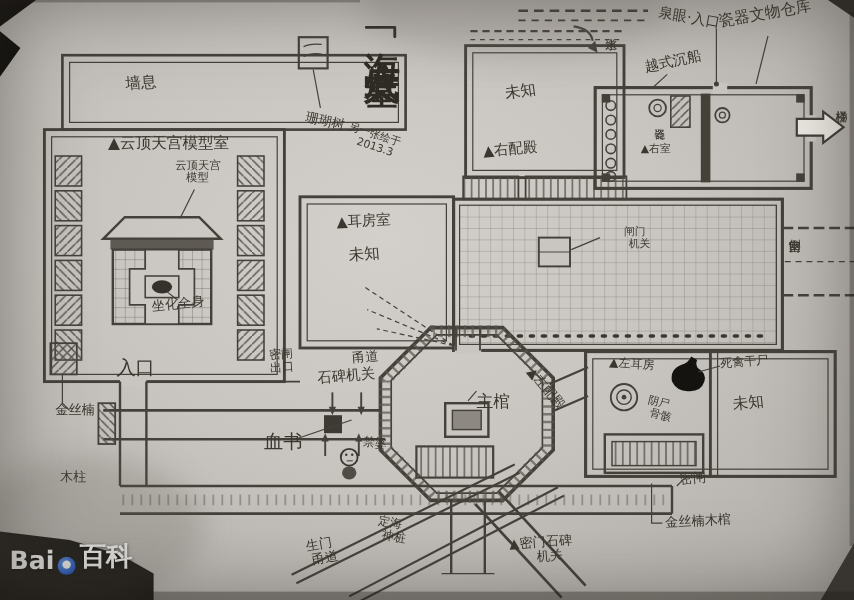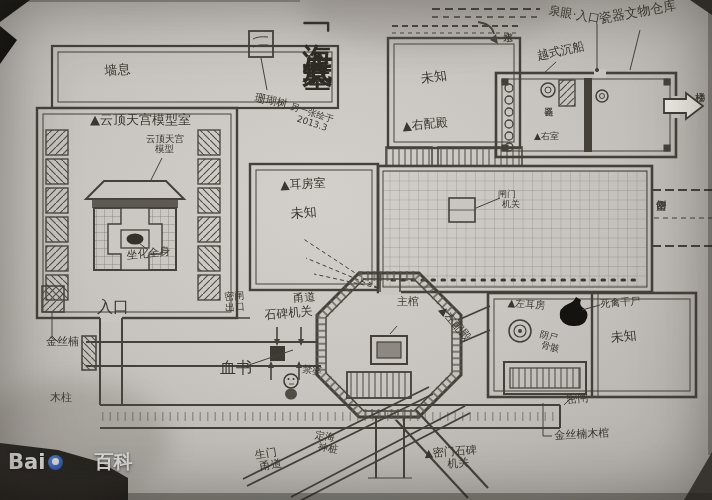--- a/index.html
+++ b/index.html
@@ -6,26 +6,26 @@
   #stage{position:relative;width:712px;height:500px;overflow:hidden;
     background:radial-gradient(ellipse at 45% 40%, #d3d0cb 0%, #c8c5c0 45%, #b7b4af 82%, #a5a29d 100%);
     font-family:"DejaVu Sans",sans-serif;}
   #stage svg{position:absolute;left:0;top:0;}
   .lbl{position:absolute;color:#3a372f;white-space:nowrap;line-height:1.08;
     font-family:"DejaVu Sans",sans-serif;transform-origin:left top;}
   .v{writing-mode:vertical-rl;}
   .title{font-size:30px;font-weight:600;letter-spacing:8px;color:#2f2c26;}
   .vignette{position:absolute;inset:0;box-shadow:inset 0 0 70px rgba(55,50,44,.5);pointer-events:none;}
   .shade{position:absolute;border-radius:50%;filter:blur(12px);pointer-events:none;}
-  .wm{position:absolute;left:8px;top:449px;display:flex;align-items:center;gap:2px;
+  .wm{position:absolute;left:8px;top:449px;display:flex;align-items:flex-end;gap:2px;
     color:#fff;font-weight:bold;font-size:21px;text-shadow:0 1px 3px rgba(0,0,0,.7);}
   .wm .logo{display:inline-block;width:15px;height:15px;border-radius:50%;
     background:radial-gradient(circle at 35% 35%, #5b8fe8 0%, #1d56c8 70%);position:relative;margin:0 1px;}
   .wm .logo i{position:absolute;left:4px;top:3px;width:7px;height:7px;border-radius:50%;background:#fff;}
-  .wm .suffix{font-size:19px;margin-left:28px;}
+  .wm .suffix{font-size:22px;}
 </style>
 </head>
 <body>
 
 <div id="stage">
 
   <svg width="712" height="500" viewBox="0 0 712 500">
     <defs>
       <pattern id="grid9" width="9.5" height="9.5" patternUnits="userSpaceOnUse">
         <path d="M9.5 0 L0 0 0 9.5" fill="none" stroke="#6e6a64" stroke-width="0.6" opacity="0.75"></path>
@@ -301,40 +301,40 @@
   <div class="lbl" style="left:280px;top:179px;font-size:12px;transform:rotate(-3deg);">▲耳房室</div>
   <div class="lbl" style="left:290px;top:207px;font-size:13px;transform:rotate(-5deg);">未知</div>
   <div class="lbl" style="left:420px;top:72px;font-size:13px;transform:rotate(-8deg);">未知</div>
   <div class="lbl" style="left:402px;top:120px;font-size:12px;transform:rotate(-5deg);">▲右配殿</div>
 
   <div class="lbl" style="left:550px;top:4px;font-size:12px;transform:rotate(10deg);">泉眼·入口</div>
   <div class="lbl v" style="left:502px;top:24px;font-size:10px;">水道</div>
   <div class="lbl" style="left:536px;top:50px;font-size:12px;transform:rotate(-12deg);">越式沉船</div>
   <div class="lbl" style="left:598px;top:12px;font-size:13px;transform:rotate(-10deg);">瓷器文物仓库</div>
   <div class="lbl v" style="left:543px;top:100px;font-size:9px;">瓷器</div>
-  <div class="lbl" style="left:534px;top:132px;font-size:9px;text-align:right;">▲右室</div>
+  <div class="lbl" style="left:534px;top:121px;font-size:9px;text-align:right;">▲右室</div>
   <div class="lbl v" style="left:694px;top:84px;font-size:10px;">楼梯</div>
   <div class="lbl v" style="left:655px;top:192px;font-size:10px;">密室侧门</div>
 
-  <div class="lbl" style="left:498px;top:190px;font-size:9px;">
+  <div class="lbl" style="left:520px;top:190px;font-size:9px;">
     <span style="display:block;">闸门</span>
     <span style="display:block;margin-left:4px;">机关</span>
   </div>
 
   <div class="lbl" style="left:293px;top:293px;font-size:11px;transform:rotate(-5deg);">甬道</div>
 
   <div class="lbl" style="left:224px;top:292px;font-size:10px;transform:rotate(-4deg);">
     <span style="display:block;">密闸</span>
     <span style="display:block;">出口</span>
   </div>
 
   <div class="lbl" style="left:264px;top:309px;font-size:12px;transform:rotate(-5deg);">石碑机关</div>
   <div class="lbl" style="left:220px;top:359px;font-size:16px;">血书</div>
   <div class="lbl" style="left:303px;top:364px;font-size:10px;transform:rotate(8deg);">禁婆</div>
-  <div class="lbl" style="left:397px;top:296px;font-size:11px;">主棺</div>
+  <div class="lbl" style="left:397px;top:328px;font-size:14px;">主棺</div>
   <div class="lbl" style="left:446px;top:304px;font-size:11px;transform:rotate(50deg);">▲左配殿</div>
   <div class="lbl" style="left:508px;top:298px;font-size:10px;transform:rotate(4deg);">▲左耳房</div>
 
   <div class="lbl" style="left:541px;top:330px;font-size:9px;transform:rotate(14deg);">
     <span style="display:block;">阴尸</span>
     <span style="display:block;margin-left:4px;">骨骸</span>
   </div>
 
   <div class="lbl" style="left:600px;top:299px;font-size:10px;transform:rotate(-4deg);">死禽干尸</div>
   <div class="lbl" style="left:610px;top:331px;font-size:13px;transform:rotate(-6deg);">未知</div>

